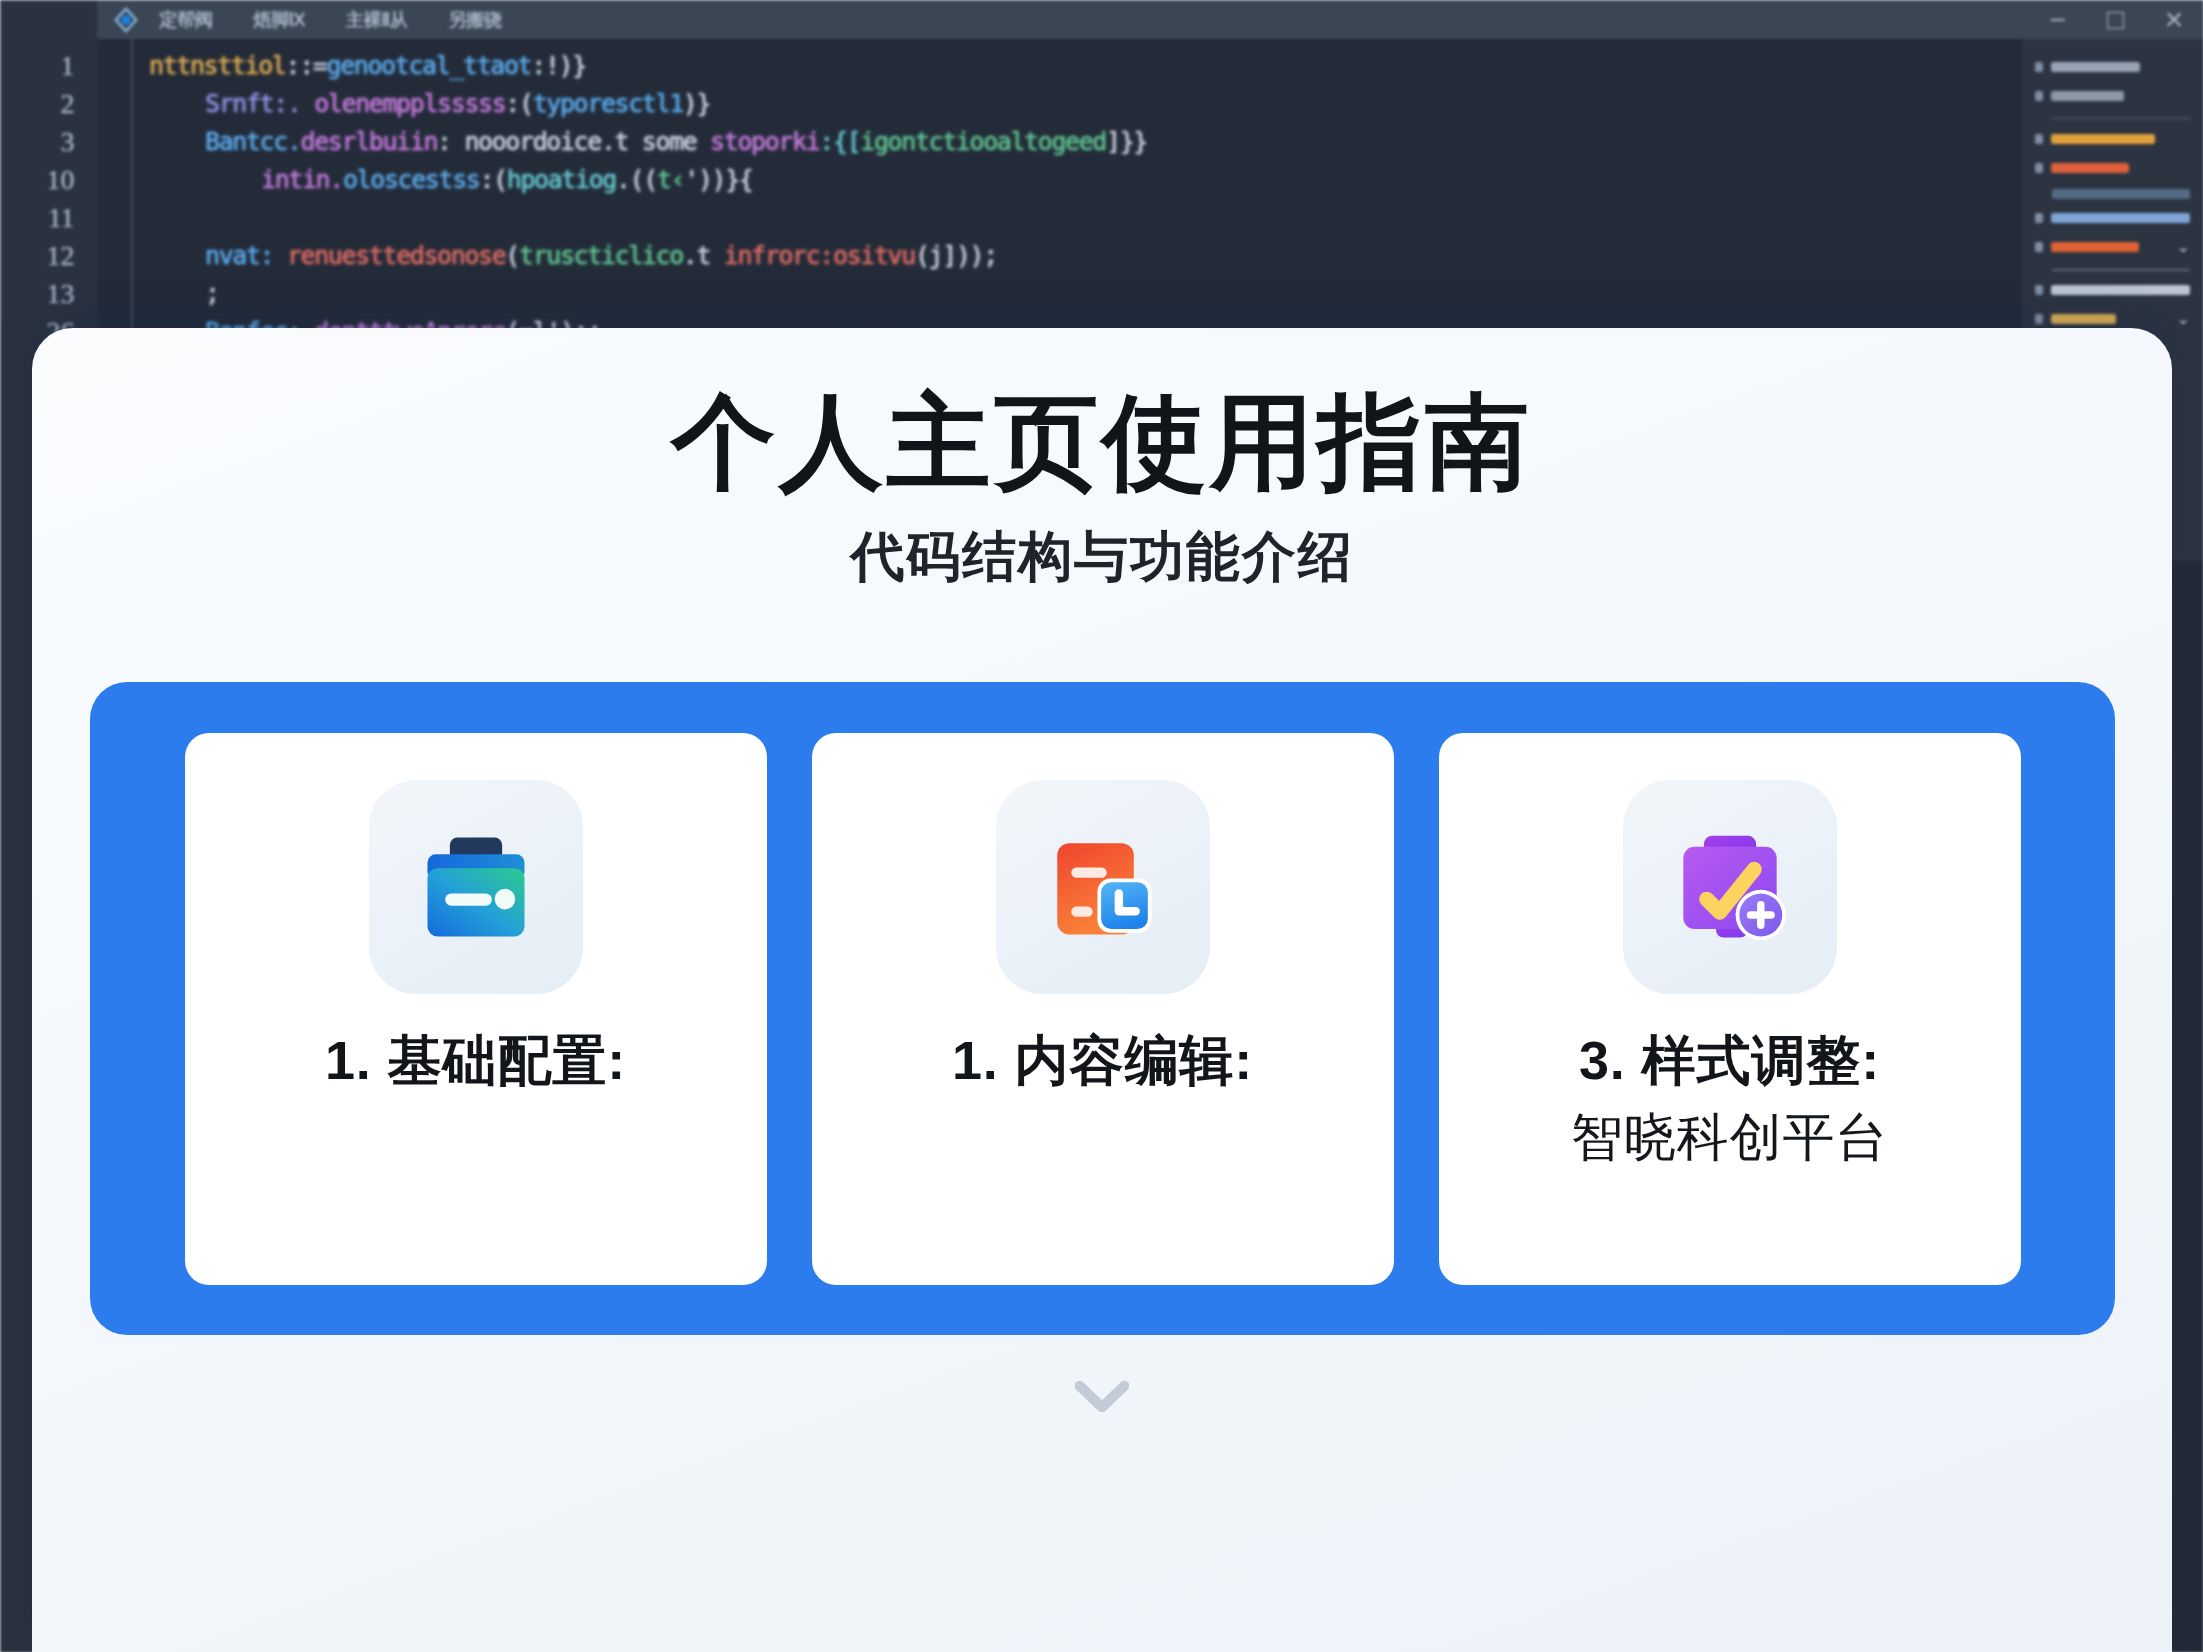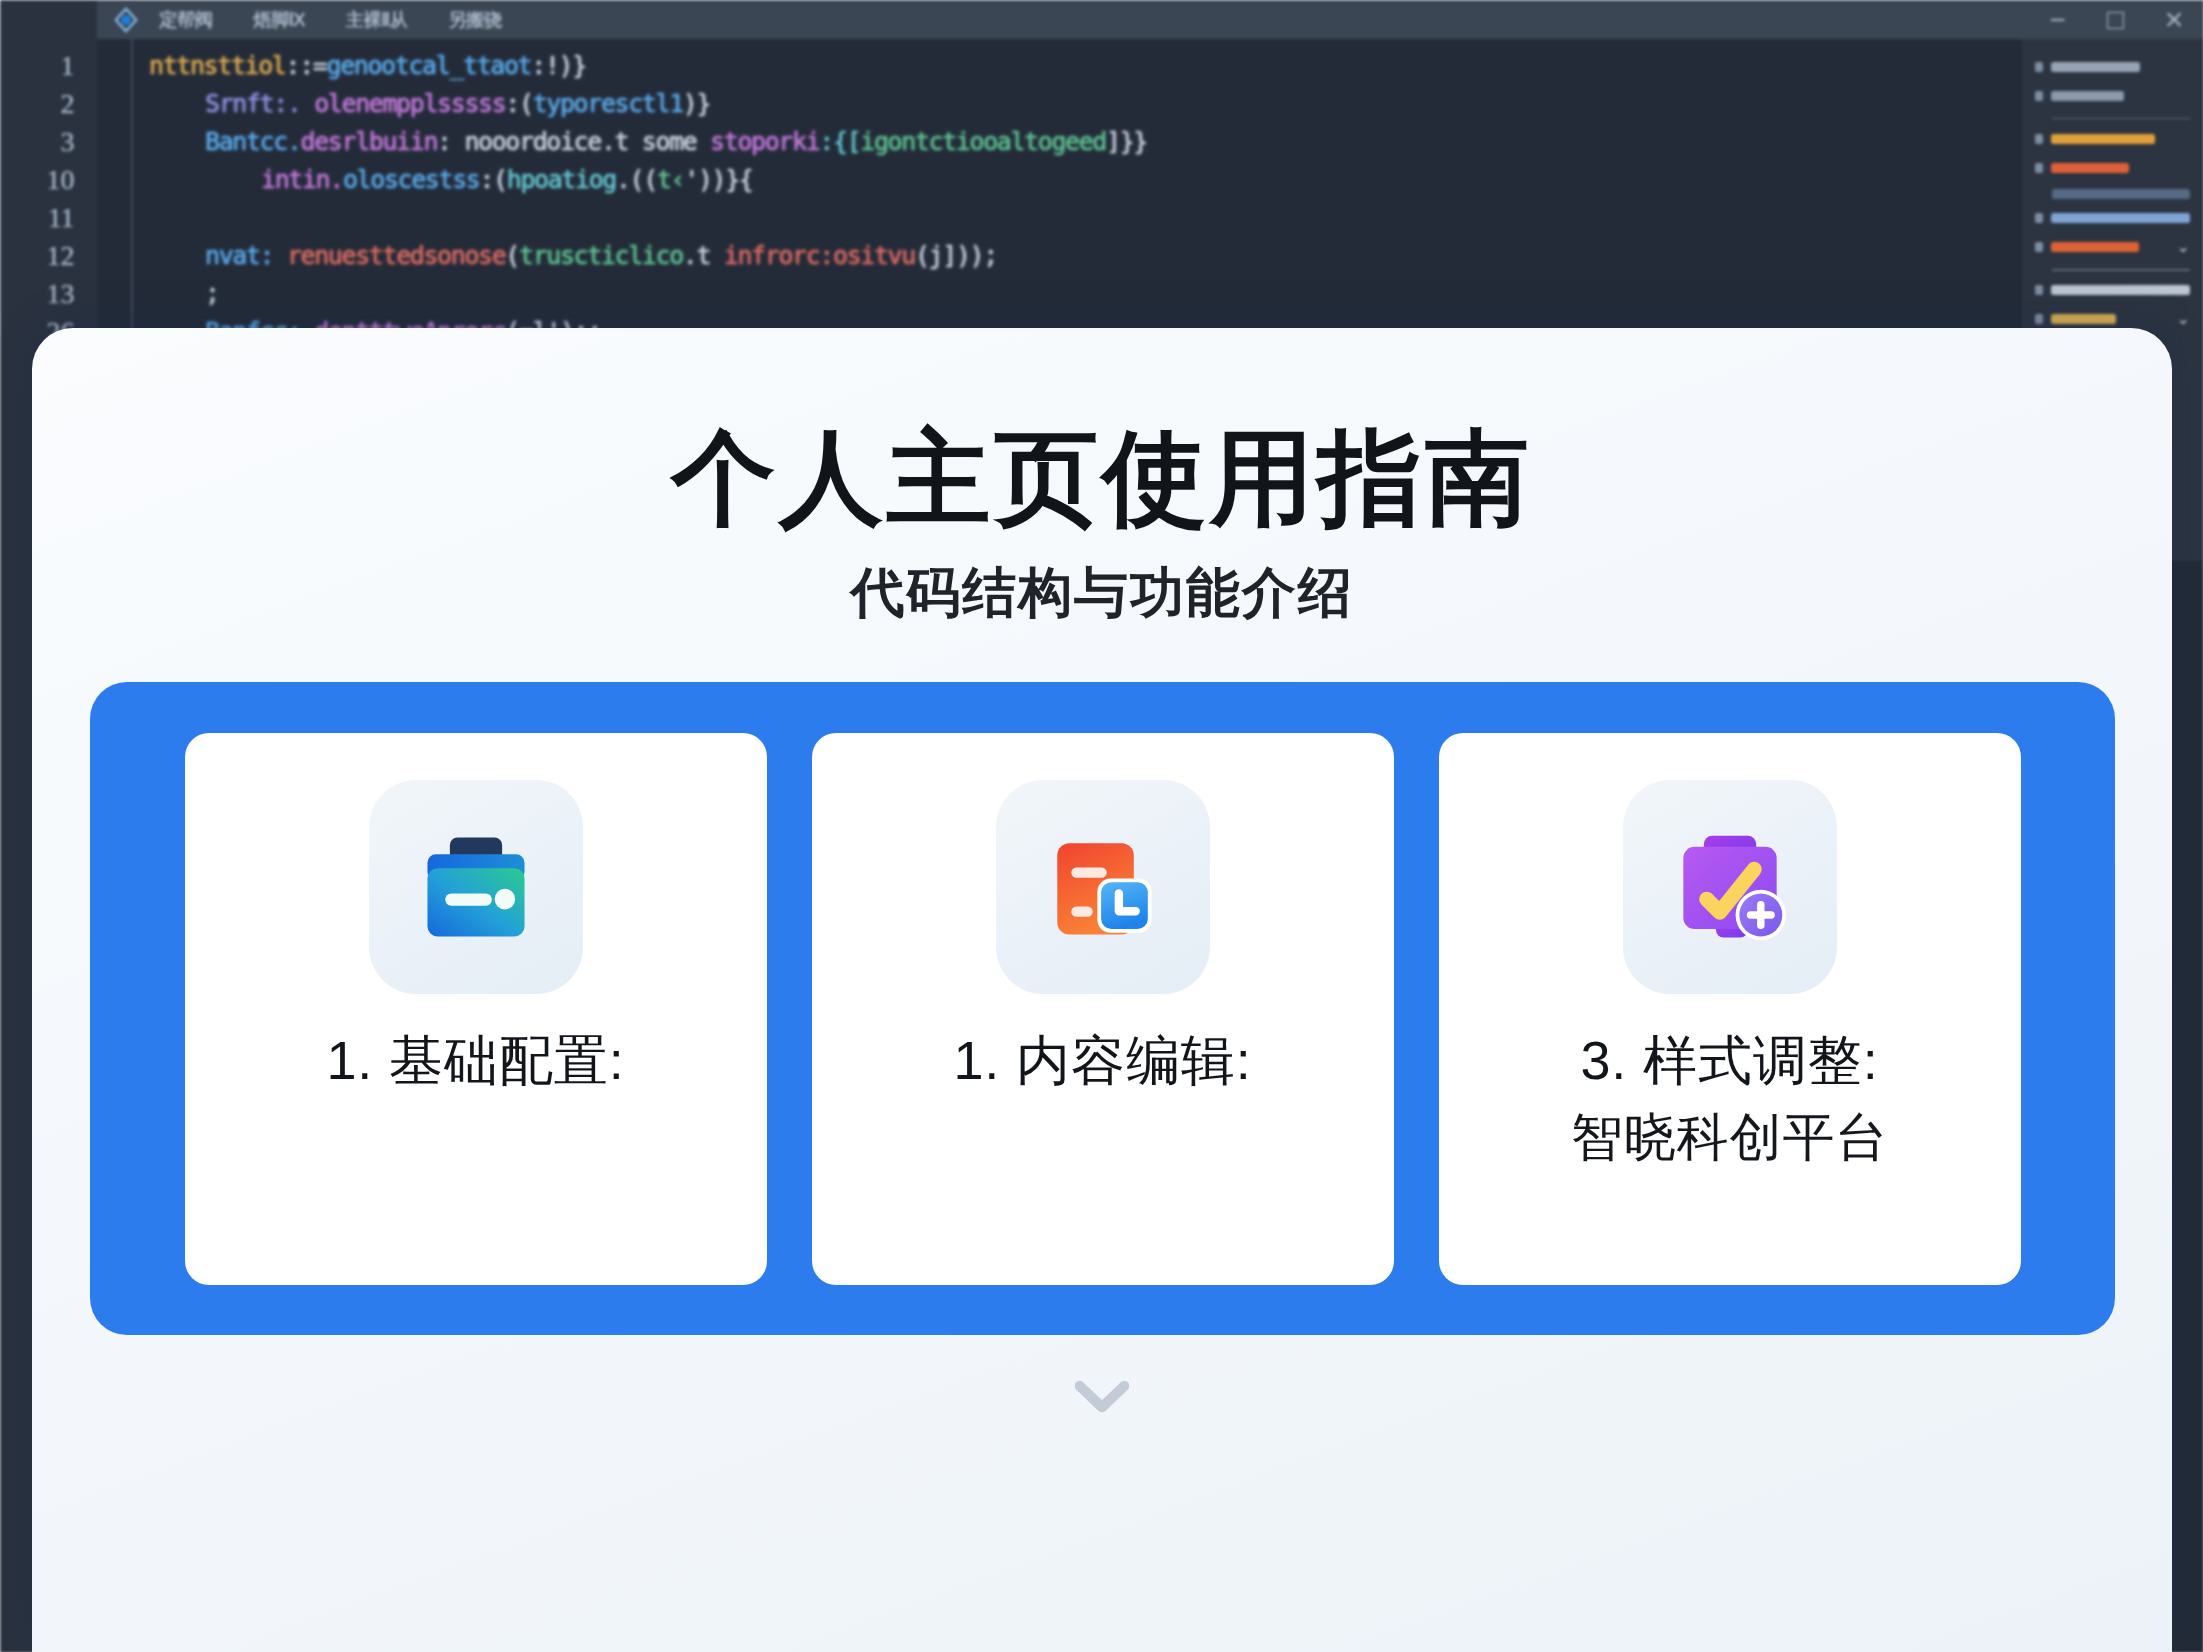--- a/index.html
+++ b/index.html
@@ -128,21 +128,20 @@
     width: 2140px; height: 1325px;
     background: linear-gradient(160deg,#FAFCFE 0%,#F4F8FC 42%,#EDF2F8 100%);
     border-radius: 41px 41px 0 0;
     box-shadow: 0 -9.3px 39px rgba(20,40,80,.20);
     overflow: hidden;
   }
 
   #header-block {
     padding-top: 56px;
     text-align: center;
-    margin-top: 36px;
   }
   #main-title {
     font-size: 104px;
     font-weight: 700;
     color: #111418;
     letter-spacing: 3.7px;
     line-height: 1.12;
   }
   #subtitle {
     margin-top: 20.5px;
@@ -181,21 +180,21 @@
     width: 214px; height: 214px;
     border-radius: 47px;
     background: linear-gradient(150deg,#F2F6FA 0%,#EAF1F8 55%,#E5EDF6 100%);
     display: flex; align-items: center; justify-content: center;
     margin-bottom: 35px;
   }
   .icon-tile svg { display: block; }
 
   .step-title {
     font-size: 54px;
-    font-weight: 400;
+    font-weight: 700;
     color: #12161B;
     letter-spacing: 0.9px;
     line-height: 1.18;
   }
   .step-desc {
     margin-top: 15px;
     font-size: 52px;
     font-weight: 400;
     color: #14181D;
     letter-spacing: 0.9px;

